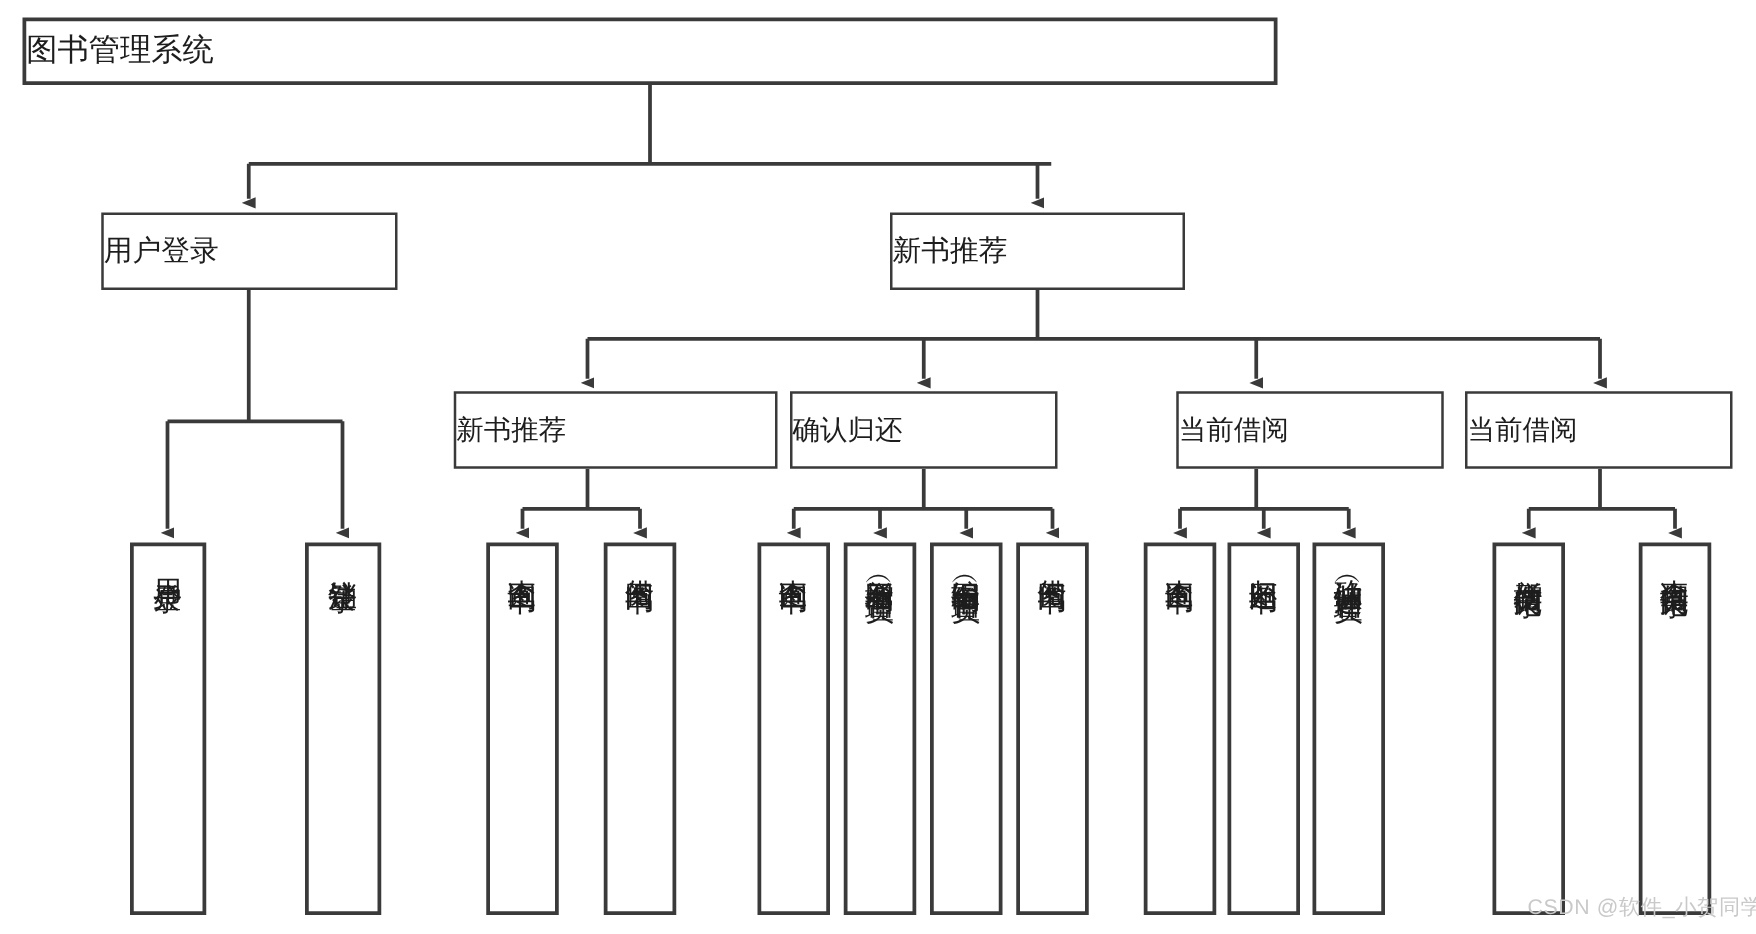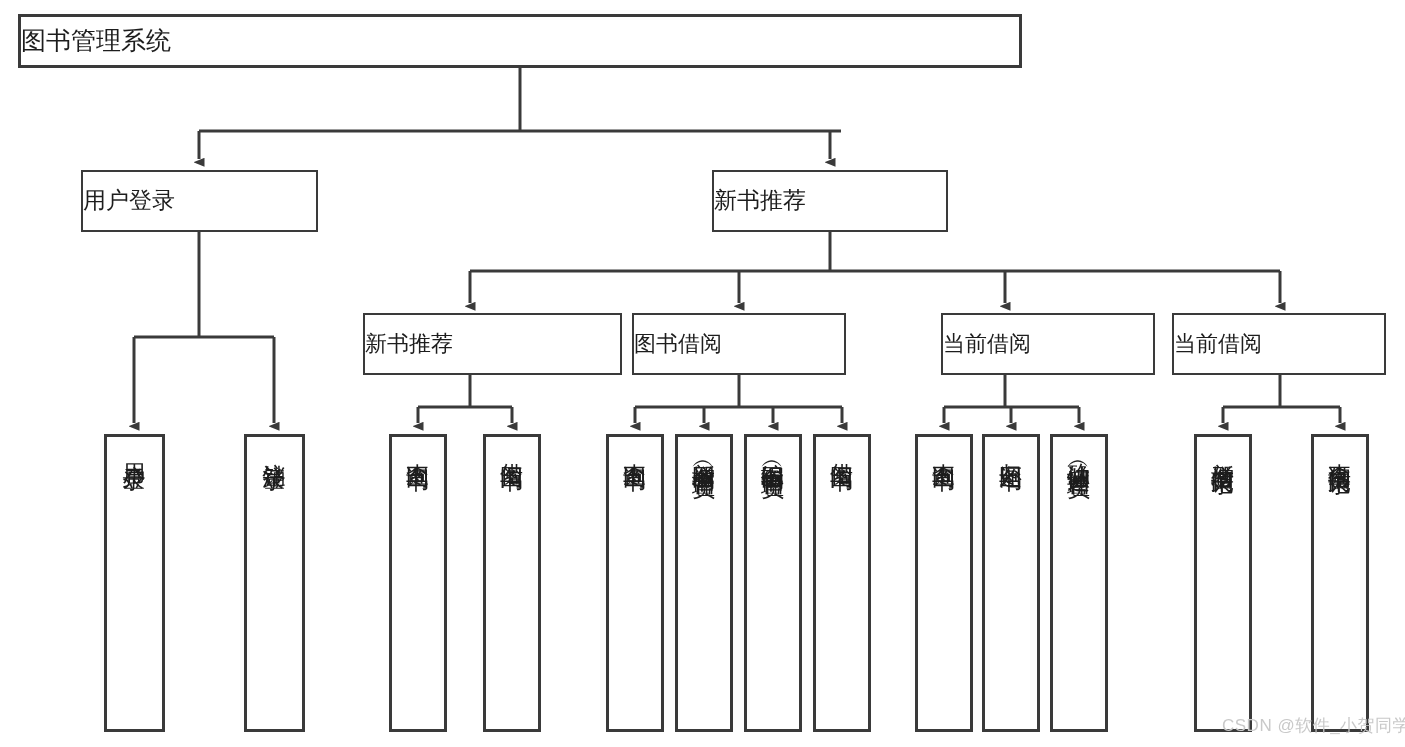--- a/index.html
+++ b/index.html
@@ -132,21 +132,21 @@
     <span class="label">用户登录</span>
   </div>
   <div class="node lvl2" style="left:712px; top:170px; width:236px; height:62px;">
     <span class="label">新书推荐</span>
   </div>
 
   <div class="node lvl3" style="left:363px; top:313px; width:259px; height:62px;">
     <span class="label">新书推荐</span>
   </div>
   <div class="node lvl3" style="left:632px; top:313px; width:214px; height:62px;">
-    <span class="label">图书借阅</span>
+    <span class="label">确认归还</span>
   </div>
   <div class="node lvl3" style="left:941px; top:313px; width:214px; height:62px;">
     <span class="label">当前借阅</span>
   </div>
   <div class="node lvl3" style="left:1172px; top:313px; width:214px; height:62px;">
     <span class="label">当前借阅</span>
   </div>
 
   <div class="node leaf" style="left:104px; top:434px; width:61px; height:298px;">
     <span class="label">用户登录</span>

